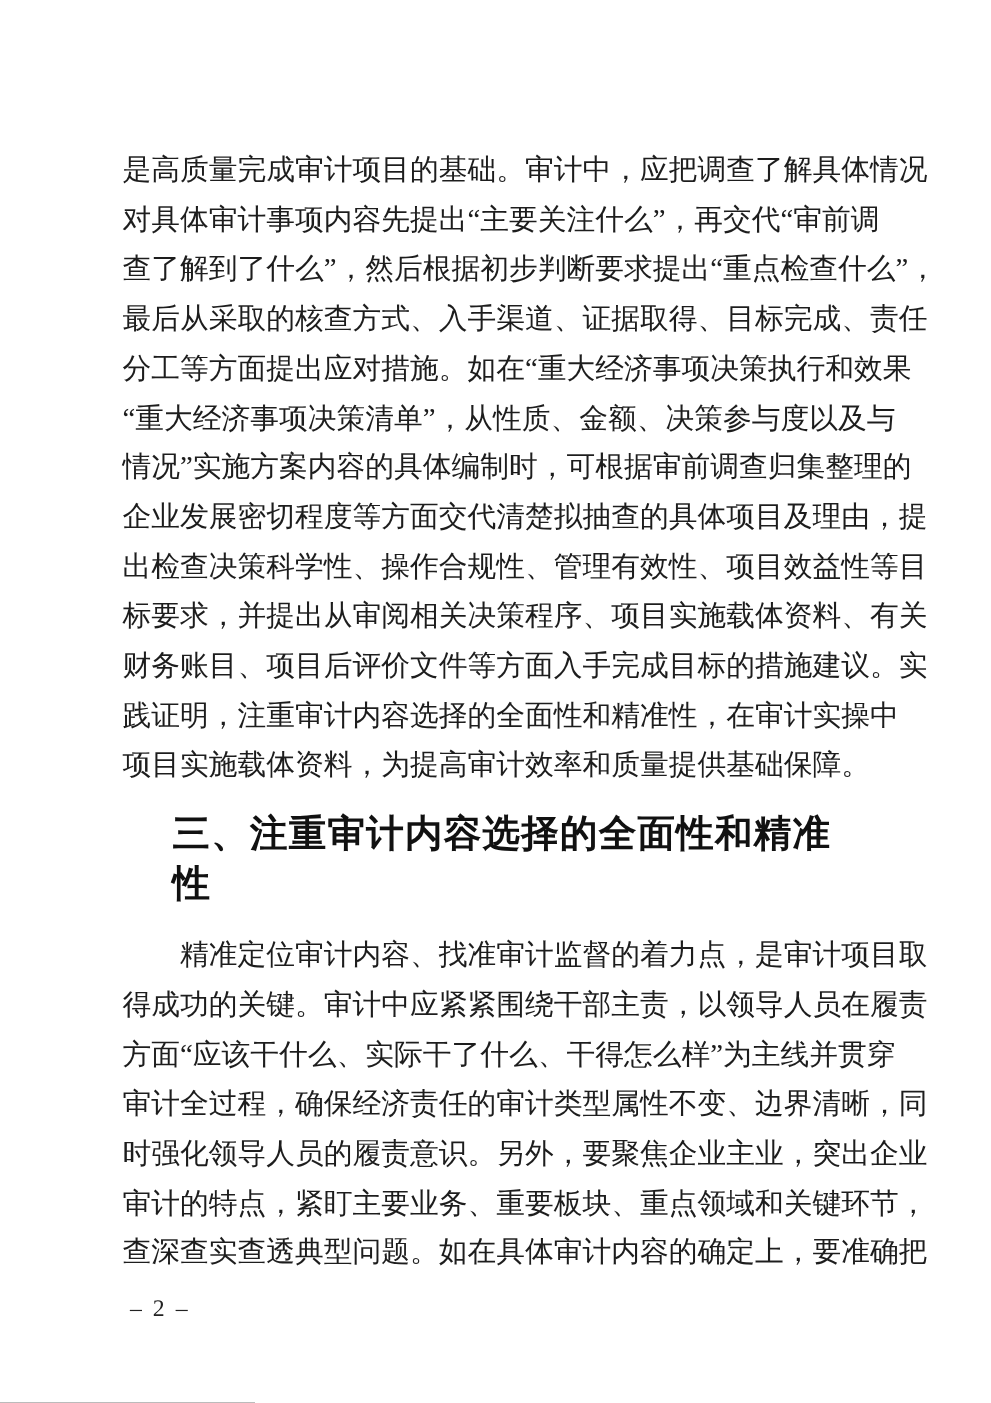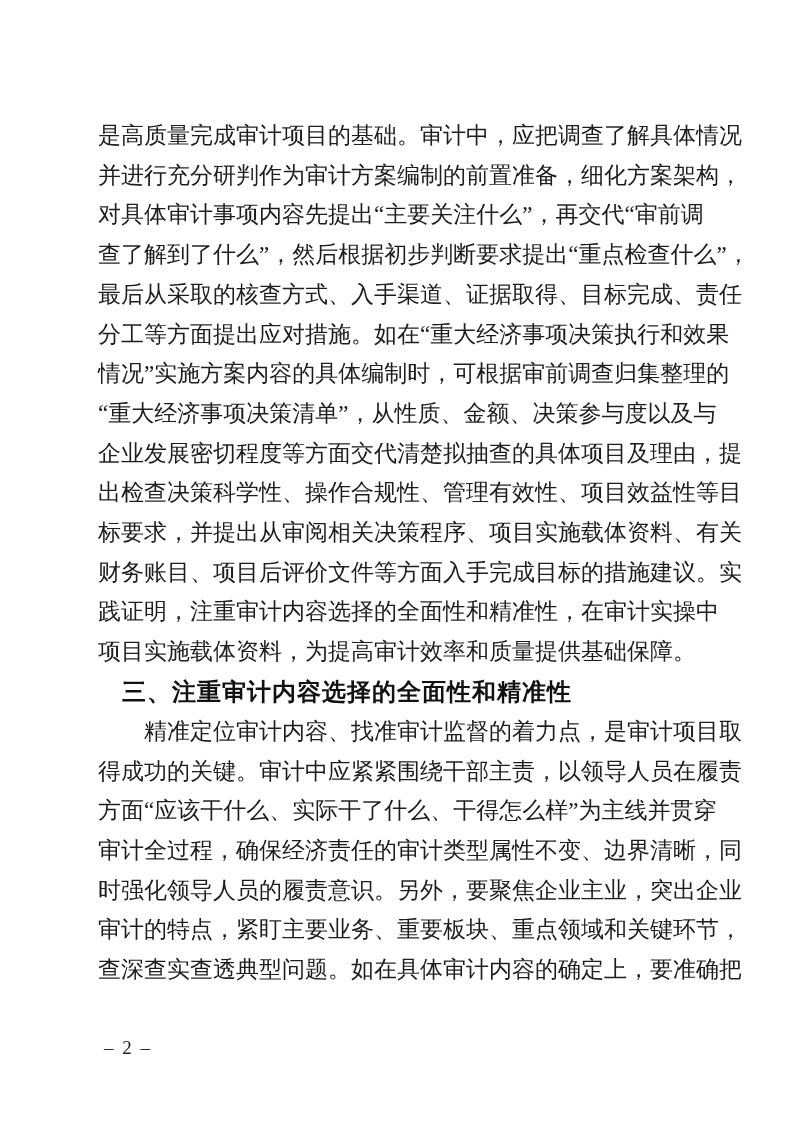--- a/index.html
+++ b/index.html
@@ -34,25 +34,25 @@
   }
   
   .para-flush-off .line:last-child {
     text-align-last: left;
   }
   
   .para-indent .line:first-child {
     text-indent: 2em;
   }
   .heading {
-    margin: 0;
+    margin: 16px;
     padding-left: 24px;
     font-family: "Liberation Sans", "DejaVu Sans", sans-serif;
     font-weight: bold;
-    font-size: 24px;
+    font-size: 30px;
     line-height: 40px;
     color: #111111;
     letter-spacing: 1px;
   }
   .page-number {
     position: absolute;
     left: 104px;
     top: 1036px;
     font-size: 19px;
     line-height: 24px;
@@ -60,27 +60,26 @@
     color: #222222;
   }
 </style>
 </head>
 <body>
 
 <div class="page">
   <div class="text-block">
     <div class="para para-flush-off">
         <div class="line">是高质量完成审计项目的基础。审计中，应把调查了解具体情况</div>
-        <div class="line">并进行充分研判作为审计方案编制的前置准备，细化方案架构，</div>
         <div class="line">对具体审计事项内容先提出“主要关注什么”，再交代“审前调</div>
         <div class="line">查了解到了什么”，然后根据初步判断要求提出“重点检查什么”，</div>
         <div class="line">最后从采取的核查方式、入手渠道、证据取得、目标完成、责任</div>
         <div class="line">分工等方面提出应对措施。如在“重大经济事项决策执行和效果</div>
+        <div class="line">“重大经济事项决策清单”，从性质、金额、决策参与度以及与</div>
         <div class="line">情况”实施方案内容的具体编制时，可根据审前调查归集整理的</div>
-        <div class="line">“重大经济事项决策清单”，从性质、金额、决策参与度以及与</div>
         <div class="line">企业发展密切程度等方面交代清楚拟抽查的具体项目及理由，提</div>
         <div class="line">出检查决策科学性、操作合规性、管理有效性、项目效益性等目</div>
         <div class="line">标要求，并提出从审阅相关决策程序、项目实施载体资料、有关</div>
         <div class="line">财务账目、项目后评价文件等方面入手完成目标的措施建议。实</div>
         <div class="line">践证明，注重审计内容选择的全面性和精准性，在审计实操中</div>
         <div class="line">项目实施载体资料，为提高审计效率和质量提供基础保障。</div>
       </div>
     <h3 class="heading">三、注重审计内容选择的全面性和精准性</h3>
     <div class="para para-indent">
         <div class="line">精准定位审计内容、找准审计监督的着力点，是审计项目取</div>

